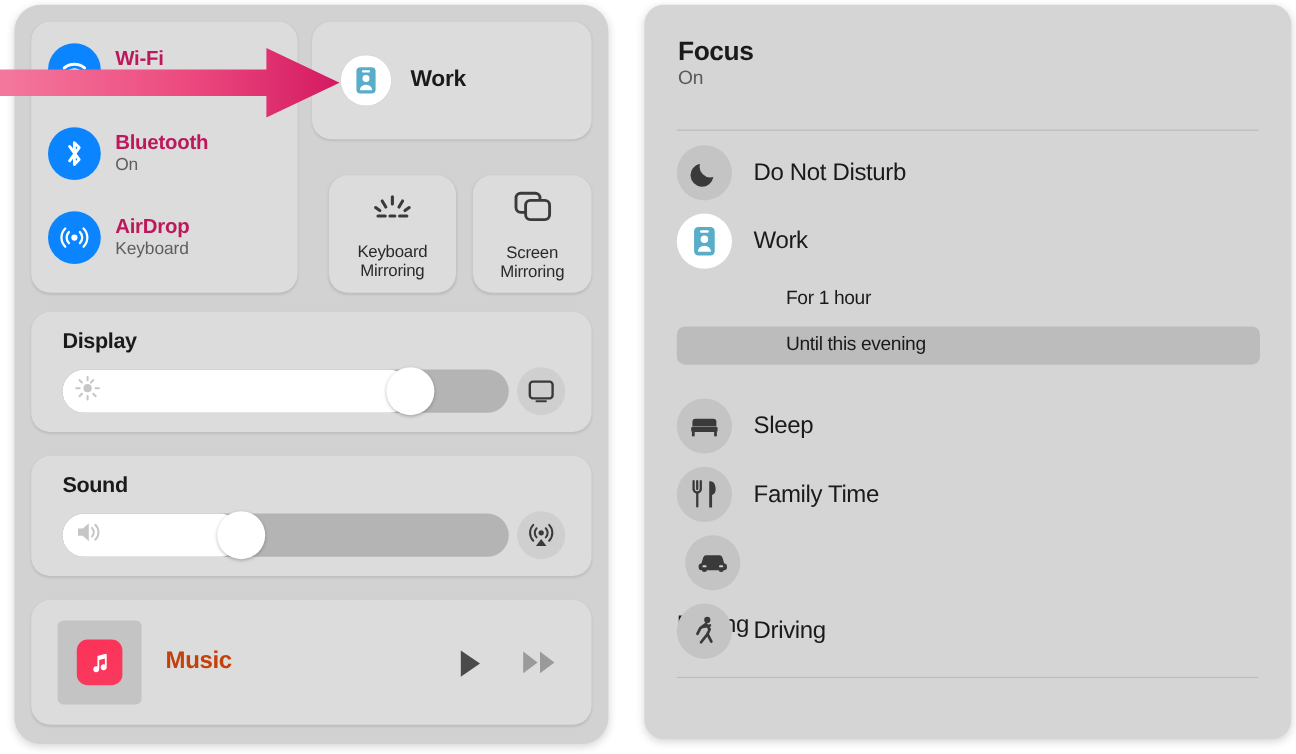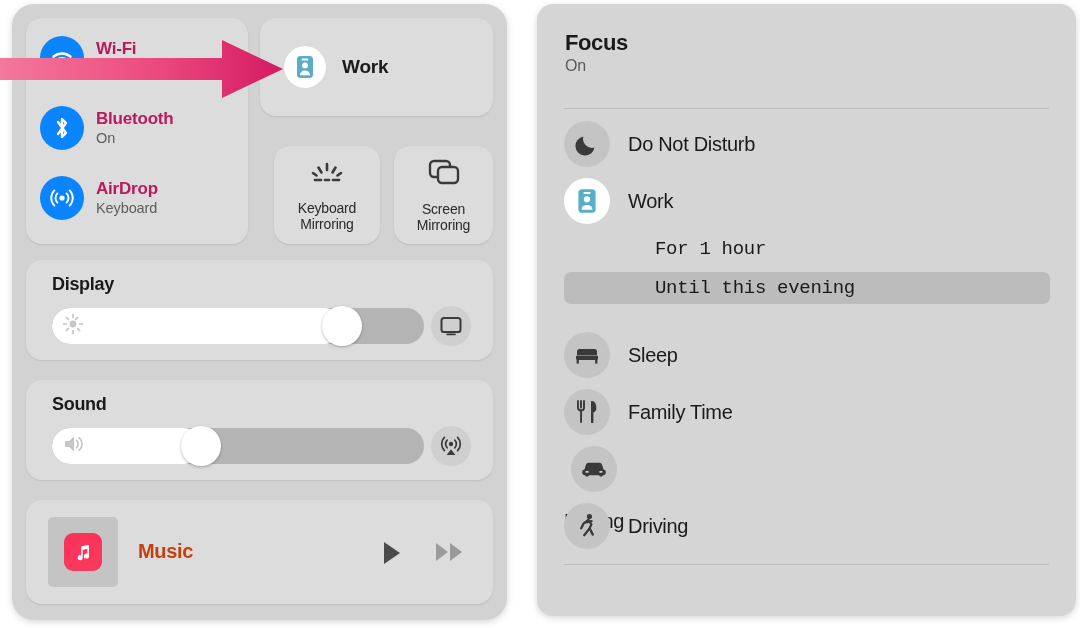--- a/index.html
+++ b/index.html
@@ -301,24 +301,23 @@
     left: 27px;
     width: 486px;
     height: 32px;
     display: flex;
     align-items: center;
     border-radius: 7px;
   }
   .focus-sub-row.selected { background: #bcbcbc; }
   .focus-sub-label {
     margin-left: 91px;
-    font-size: 19px;
+    font-size: 16px;
     color: #1a1a1a;
     letter-spacing: -0.3px;
-    font-family: Liberation Mono, monospace;
   }
 
   #focus-prefs {
     position: absolute;
     left: 28px;
     top: 576px;
     font-size: 19px;
     color: #1a1a1a;
     letter-spacing: -0.3px;
   }

